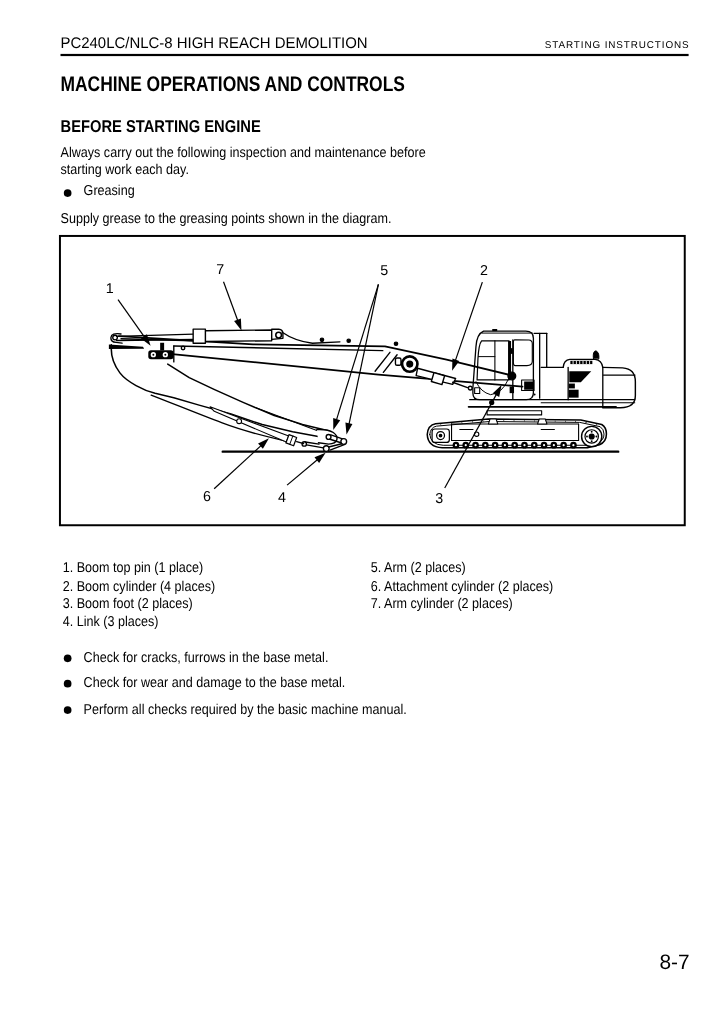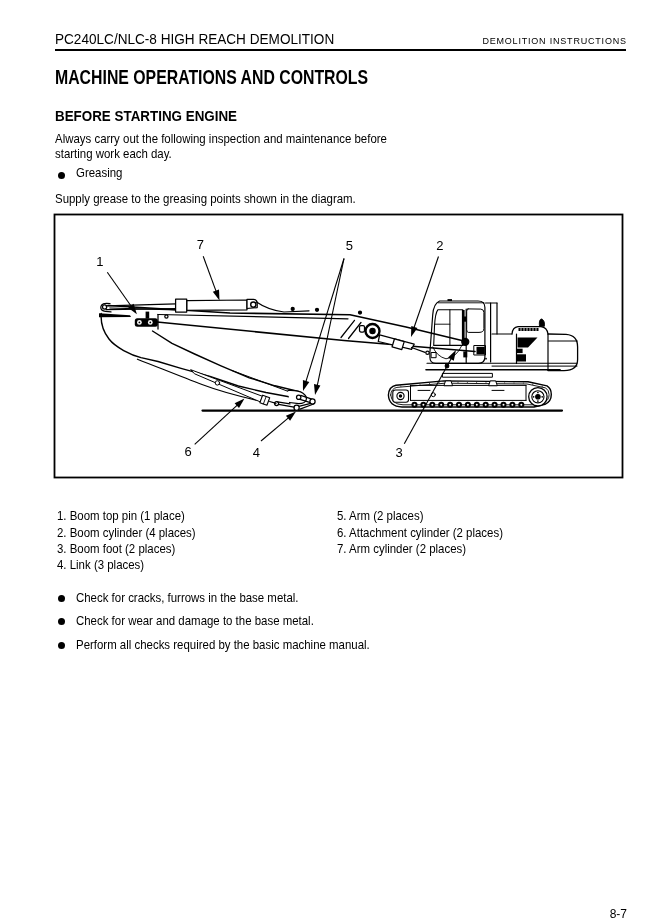--- a/index.html
+++ b/index.html
@@ -5,21 +5,21 @@
 html,body{margin:0;padding:0;}
 body{width:659px;height:921px;background:#fff;color:#000;
      font-family:"Liberation Sans",sans-serif;position:relative;overflow:hidden;}
 .abs{position:absolute;}
 .dot{position:absolute;width:7px;height:7px;border-radius:50%;background:#000;}
 </style>
 </head>
 <body>
 
 <div class="abs" id="hdrL" style="left:55px;top:30.9px;font-size:14px;line-height:16px;transform:scaleX(0.97);transform-origin:left top;">PC240LC/NLC-8 HIGH REACH DEMOLITION</div>
-<div class="abs" id="hdrR" style="right:32.2px;top:35.7px;font-size:9px;line-height:10px;letter-spacing:0.8px;">DEMOLITION INSTRUCTIONS</div>
+<div class="abs" id="hdrR" style="right:32.2px;top:35.7px;font-size:9px;line-height:10px;letter-spacing:0.8px;">STARTING INSTRUCTIONS</div>
 <div class="abs" style="left:55px;top:49.2px;width:571px;height:1.4px;background:#000;"></div>
 
 <div class="abs" id="h1" style="left:55px;top:66.8px;font-size:19.3px;font-weight:bold;line-height:22px;transform:scaleX(0.821);transform-origin:left top;">MACHINE OPERATIONS AND CONTROLS</div>
 <div class="abs" id="h2" style="left:55px;top:107.3px;font-size:15.5px;font-weight:bold;line-height:18px;transform:scaleX(0.864);transform-origin:left top;">BEFORE STARTING ENGINE</div>
 
 <div class="abs" id="p1" style="left:55px;top:131.2px;font-size:13px;line-height:15.3px;transform:scaleX(0.88);transform-origin:left top;">Always carry out the following inspection and maintenance before<br>starting work each day.</div>
 
 <div class="dot" style="left:57.5px;top:171.5px;"></div>
 <div class="abs" style="left:76px;top:165.4px;font-size:13px;line-height:15.3px;transform:scaleX(0.88);transform-origin:left top;">Greasing</div>
 
@@ -266,13 +266,13 @@
 7. Arm cylinder (2 places)
 </div>
 
 <div class="dot" style="left:57.5px;top:594.5px;"></div>
 <div class="abs" style="left:76px;top:589.6px;font-size:13px;line-height:15.3px;transform:scaleX(0.88);transform-origin:left top;">Check for cracks, furrows in the base metal.</div>
 <div class="dot" style="left:57.5px;top:618px;"></div>
 <div class="abs" style="left:76px;top:613.1px;font-size:13px;line-height:15.3px;transform:scaleX(0.88);transform-origin:left top;">Check for wear and damage to the base metal.</div>
 <div class="dot" style="left:57.5px;top:641.5px;"></div>
 <div class="abs" style="left:76px;top:636.6px;font-size:13px;line-height:15.3px;transform:scaleX(0.88);transform-origin:left top;">Perform all checks required by the basic machine manual.</div>
 
-<div class="abs" style="right:32px;top:907px;font-size:12px;line-height:15px;text-align:right;">8-7</div>
+<div class="abs" style="right:32px;top:868px;font-size:19px;line-height:15px;text-align:right;">8-7</div>
 
 </body></html>

